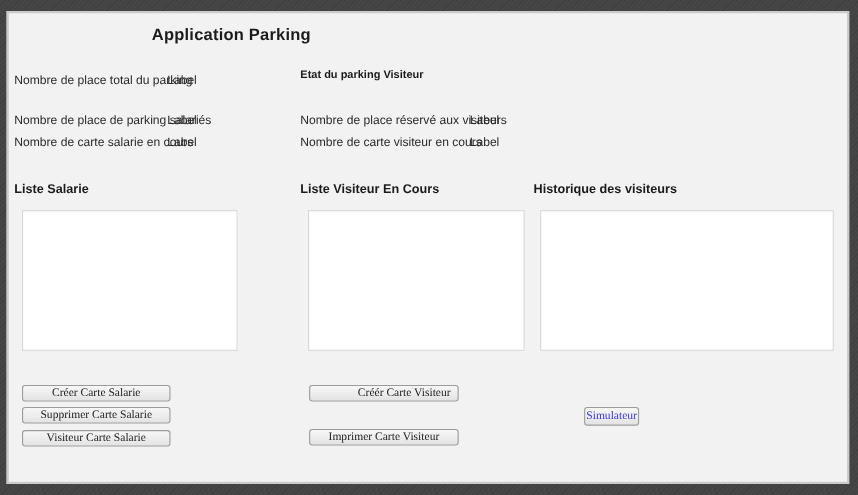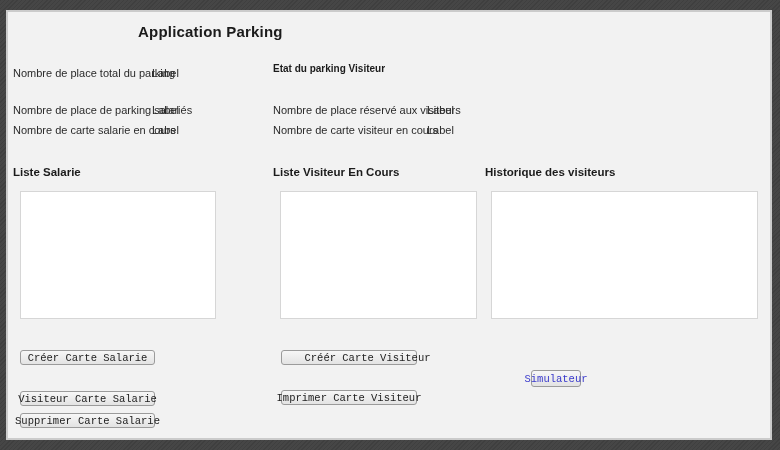--- a/index.html
+++ b/index.html
@@ -57,21 +57,21 @@
     box-sizing: border-box;
   }
   .btn {
     display: flex;
     align-items: center;
     justify-content: center;
     box-sizing: border-box;
     background: linear-gradient(#f7f7f7, #e3e3e3);
     border: 1px solid #9b9b9b;
     border-radius: 3px;
-    font-family: Liberation Mono, monospace;
+    font-family: Liberation Serif, serif;
     font-size: 10.5px;
     color: #222222;
     padding: 0;
     cursor: default;
     white-space: nowrap;
   }
   .btn-link {
     color: #3a3acc;
   }
 </style>
@@ -103,21 +103,21 @@
 
   <div class="abs list-title" style="left:5px; top:154px;">Liste Salarie</div>
   <div class="abs list-title" style="left:265px; top:154px;">Liste Visiteur En Cours</div>
   <div class="abs list-title" style="left:477px; top:154px;">Historique des visiteurs</div>
 
   <div class="abs listbox" style="left:12px; top:179px; width:196px; height:128px;"></div>
   <div class="abs listbox" style="left:272px; top:179px; width:197px; height:128px;"></div>
   <div class="abs listbox" style="left:483px; top:179px; width:267px; height:128px;"></div>
 
   <button class="abs btn" style="left:12px; top:338px; width:135px; height:15px;">Créer Carte Salarie</button>
-  <button class="abs btn" style="left:12px; top:358px; width:135px; height:15px;margin-top:43px;">Supprimer Carte Salarie</button>
+  <button class="abs btn" style="left:12px; top:358px; width:135px; height:15px;">Supprimer Carte Salarie</button>
   <button class="abs btn" style="left:12px; top:379px; width:135px; height:15px;">Visiteur Carte Salarie</button>
 
   <button class="abs btn" style="left:273px; top:338px; width:136px; height:15px;padding-left:37px;">Créér Carte Visiteur</button>
   <button class="abs btn" style="left:273px; top:378px; width:136px; height:15px;">Imprimer Carte Visiteur</button>
 
   <button class="abs btn btn-link" style="left:523px; top:358px; width:50px; height:17px;">Simulateur</button>
 
 </div>
 
 </body></html>

